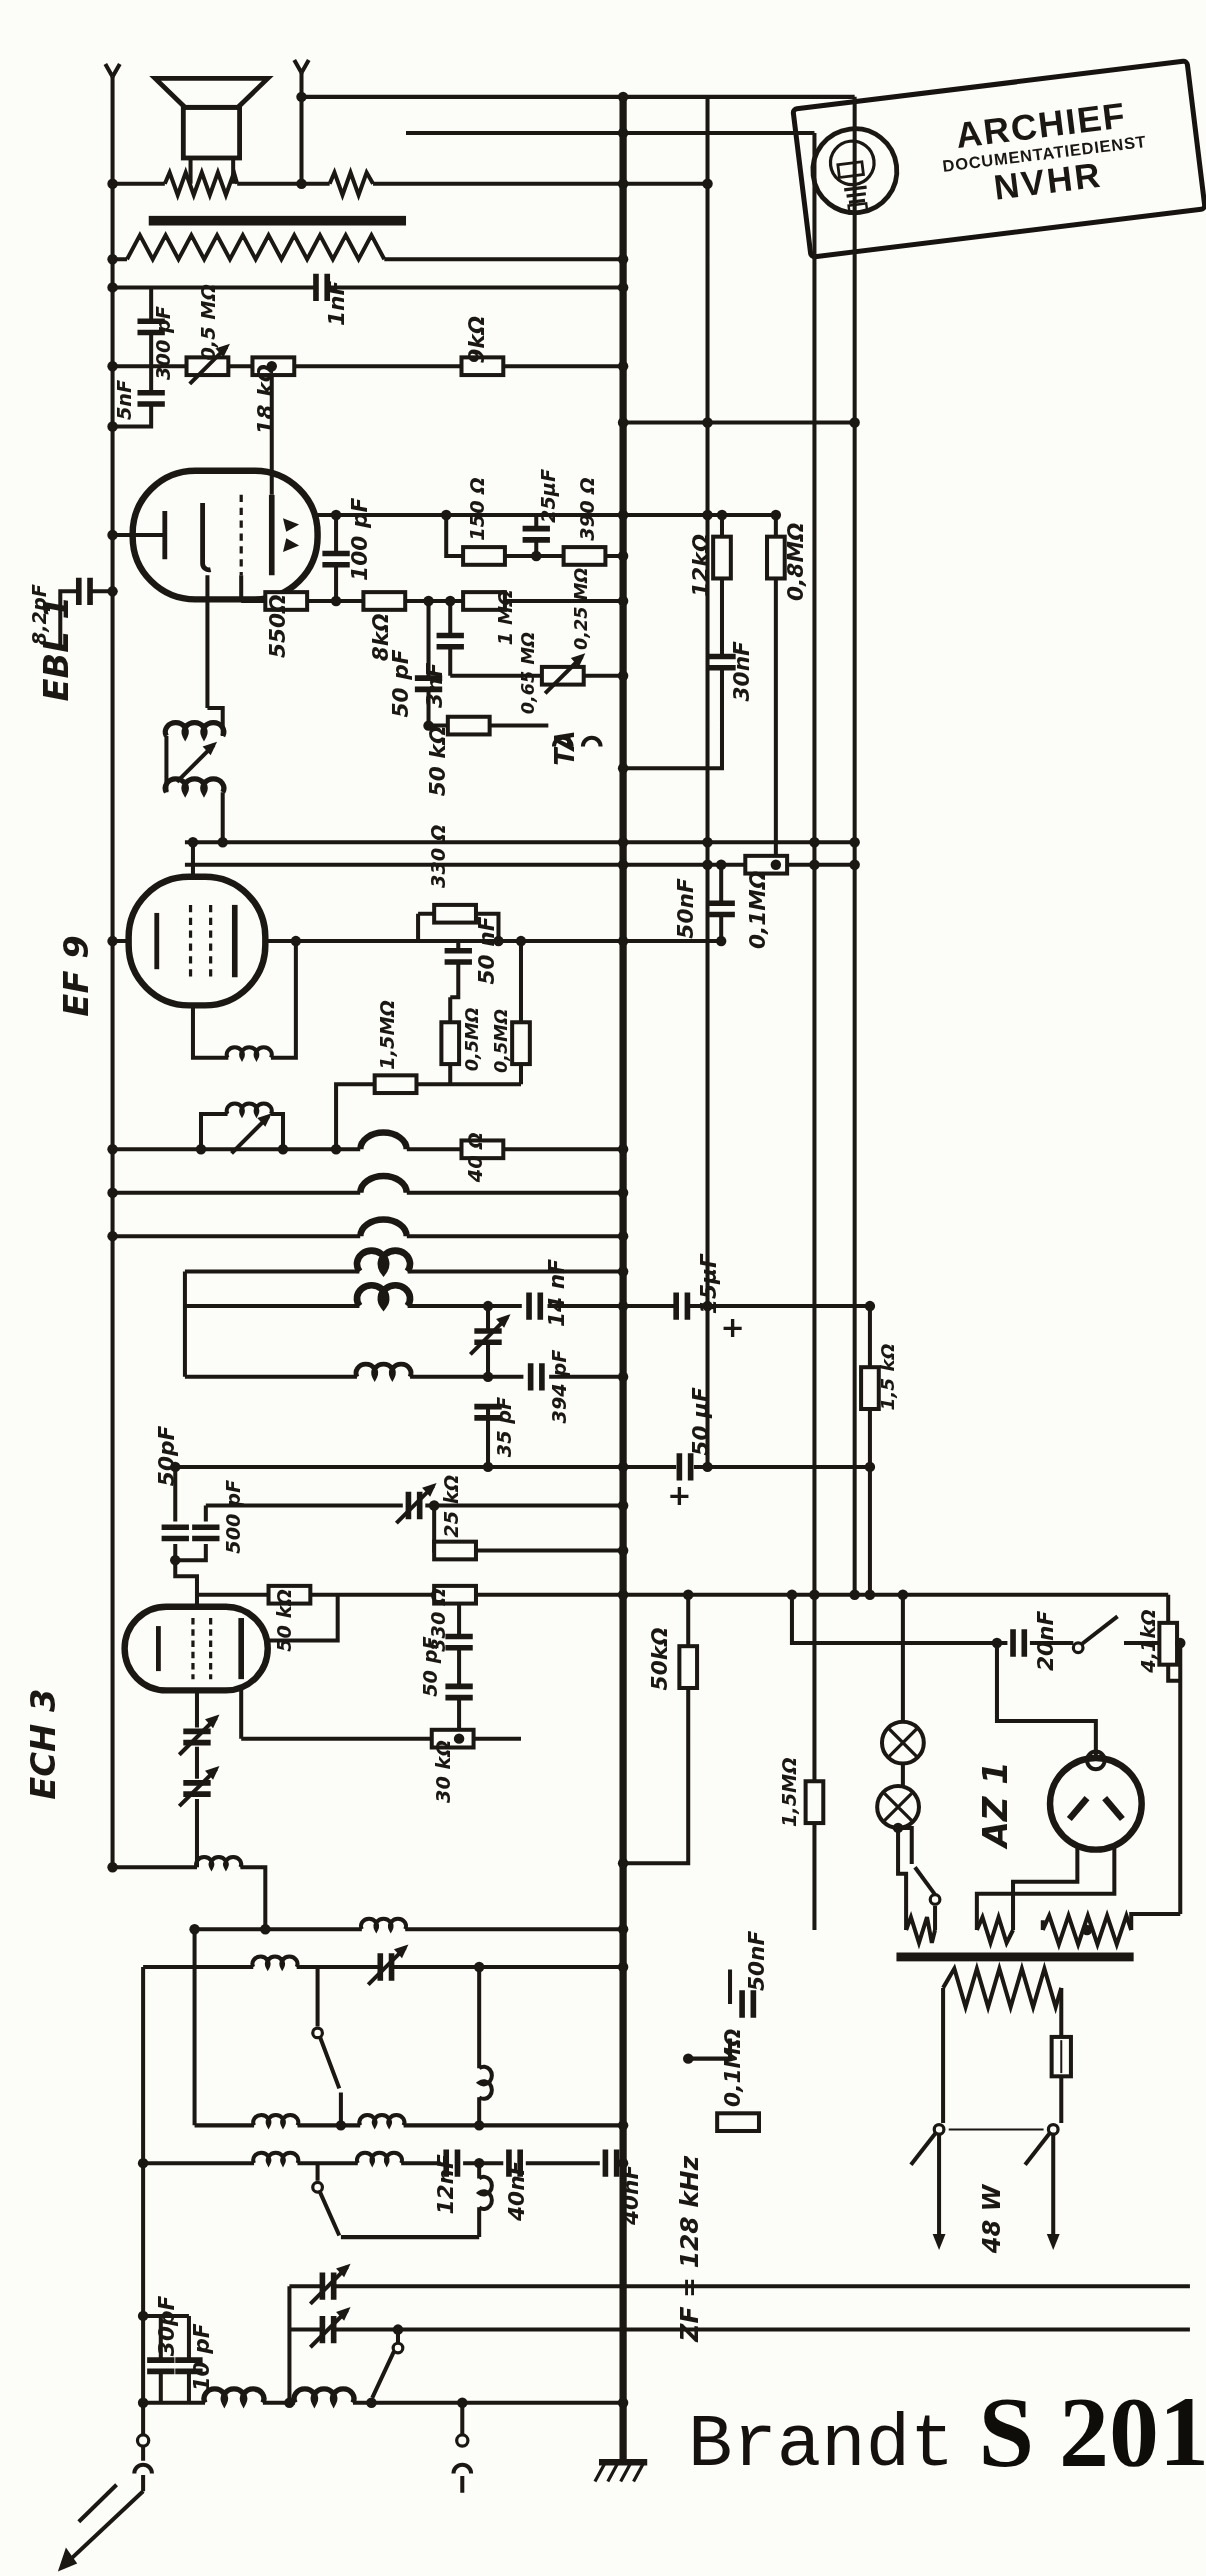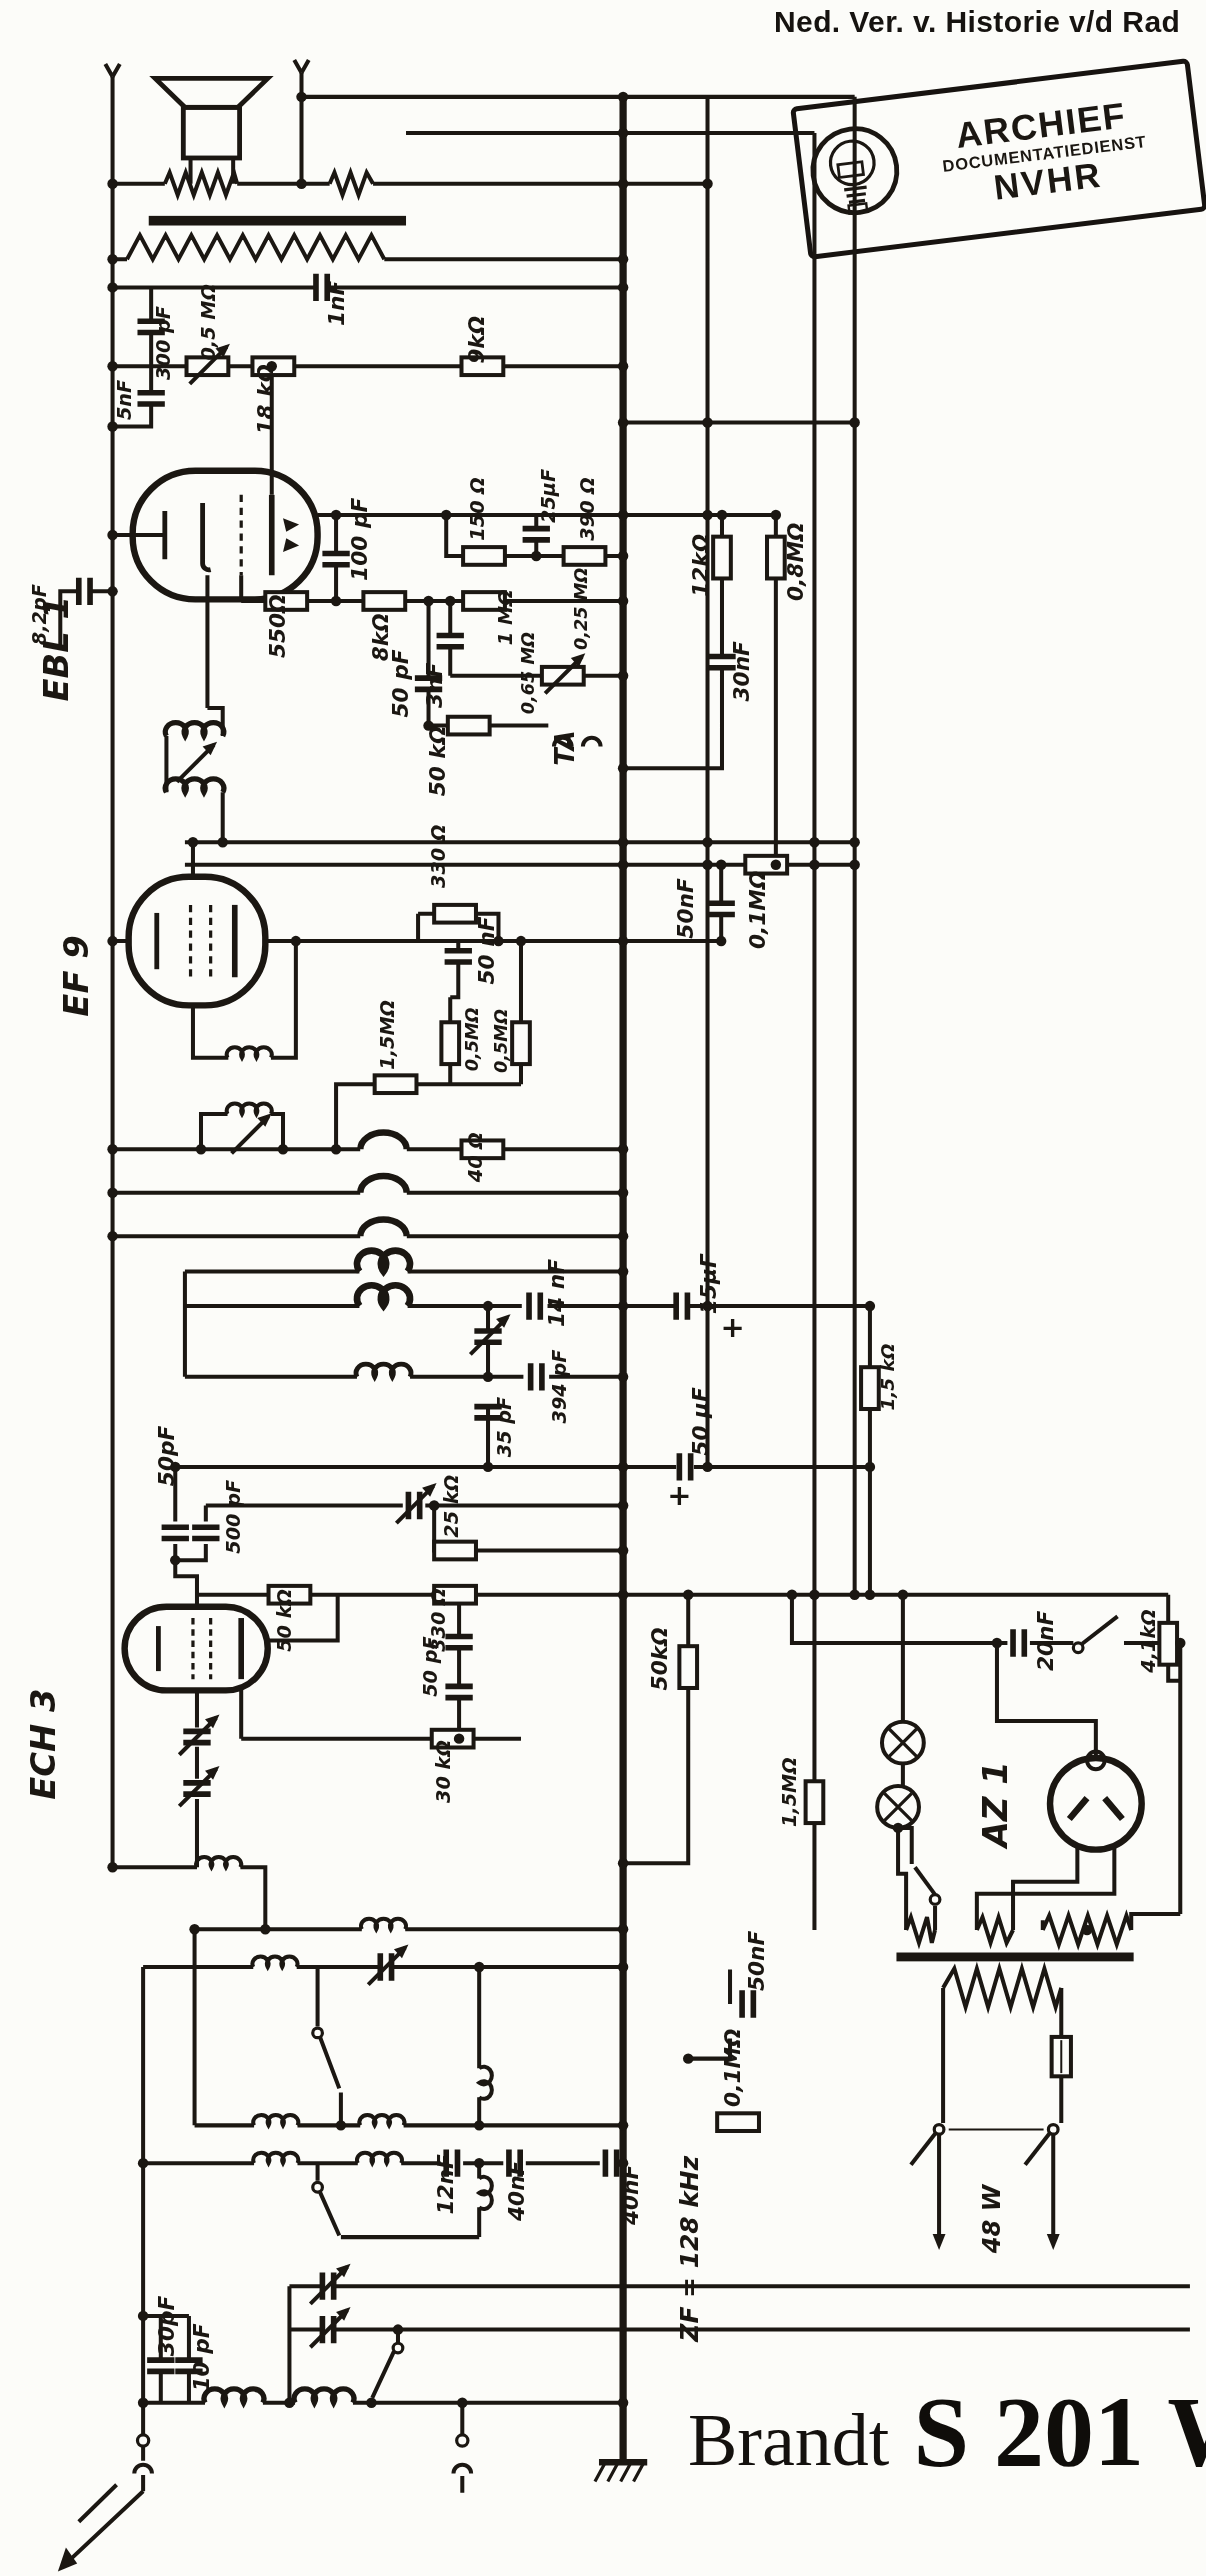--- a/index.html
+++ b/index.html
@@ -9,35 +9,34 @@
        letter-spacing:0.4px;white-space:nowrap;color:#161310;}
   .stamp{position:absolute;left:798px;top:82px;width:402px;height:154px;
          border:5.6px solid #171310;border-radius:6.4px;transform:rotate(-7deg);
          display:flex;align-items:center;box-sizing:border-box;background:rgba(255,255,255,.0);}
   .stamp .logo{flex:0 0 103px;display:flex;justify-content:center;}
   .stamp .stx{flex:1;text-align:center;line-height:1.08;padding-right:11.3px;}
   .st1{font-size:36px;font-weight:bold;letter-spacing:1.6px;}
   .st2{font-size:16.5px;font-weight:bold;letter-spacing:0.8px;}
   .st3{font-size:35px;font-weight:bold;letter-spacing:2.4px;}
   .title{position:absolute;left:688px;top:2374px;display:flex;align-items:baseline;gap:24px;white-space:nowrap;}
-  .brand{font-family:Liberation Serif, serif;font-size:74px;color:#14110e;}
+  .brand{font-family:Liberation Mono, monospace;font-size:74px;color:#14110e;}
   .model{font-family:"Liberation Serif",serif;font-size:100px;font-weight:bold;color:#0f0d0a;}
   svg .lbl{font-family:"DejaVu Sans",sans-serif;font-style:italic;font-weight:600;fill:#1b1712;}
   svg .lbl.tube{font-weight:700;}
   .w{fill:none;stroke:#1b1712;stroke-width:5;}
   .w9{fill:none;stroke:#1b1712;stroke-width:9;}
   .w2{fill:none;stroke:#1b1712;stroke-width:2.5;}
   .el{fill:none;stroke:#1b1712;}
 </style>
 </head>
 <body>
 
 <div class="page">
 
-  <div class="hdr">Ned. Ver. v. Historie v/d Rad</div>
 
   <div class="stamp">
     <div class="logo">
       <svg width="97" height="113" viewBox="0 0 120 140">
         <circle cx="60" cy="62" r="52" class="el" stroke-width="6"></circle>
         <circle cx="58" cy="52" r="27" class="el" stroke-width="4"></circle>
         <rect x="40" y="52" width="30" height="16" class="el" stroke-width="3.5"></rect>
         <path d="M44,84 h28 M46,92 h24 M48,100 h20" class="el" stroke-width="4"></path>
         <path d="M47,104 h22 v10 h-22 z" class="el" stroke-width="3"></path>
       </svg>

